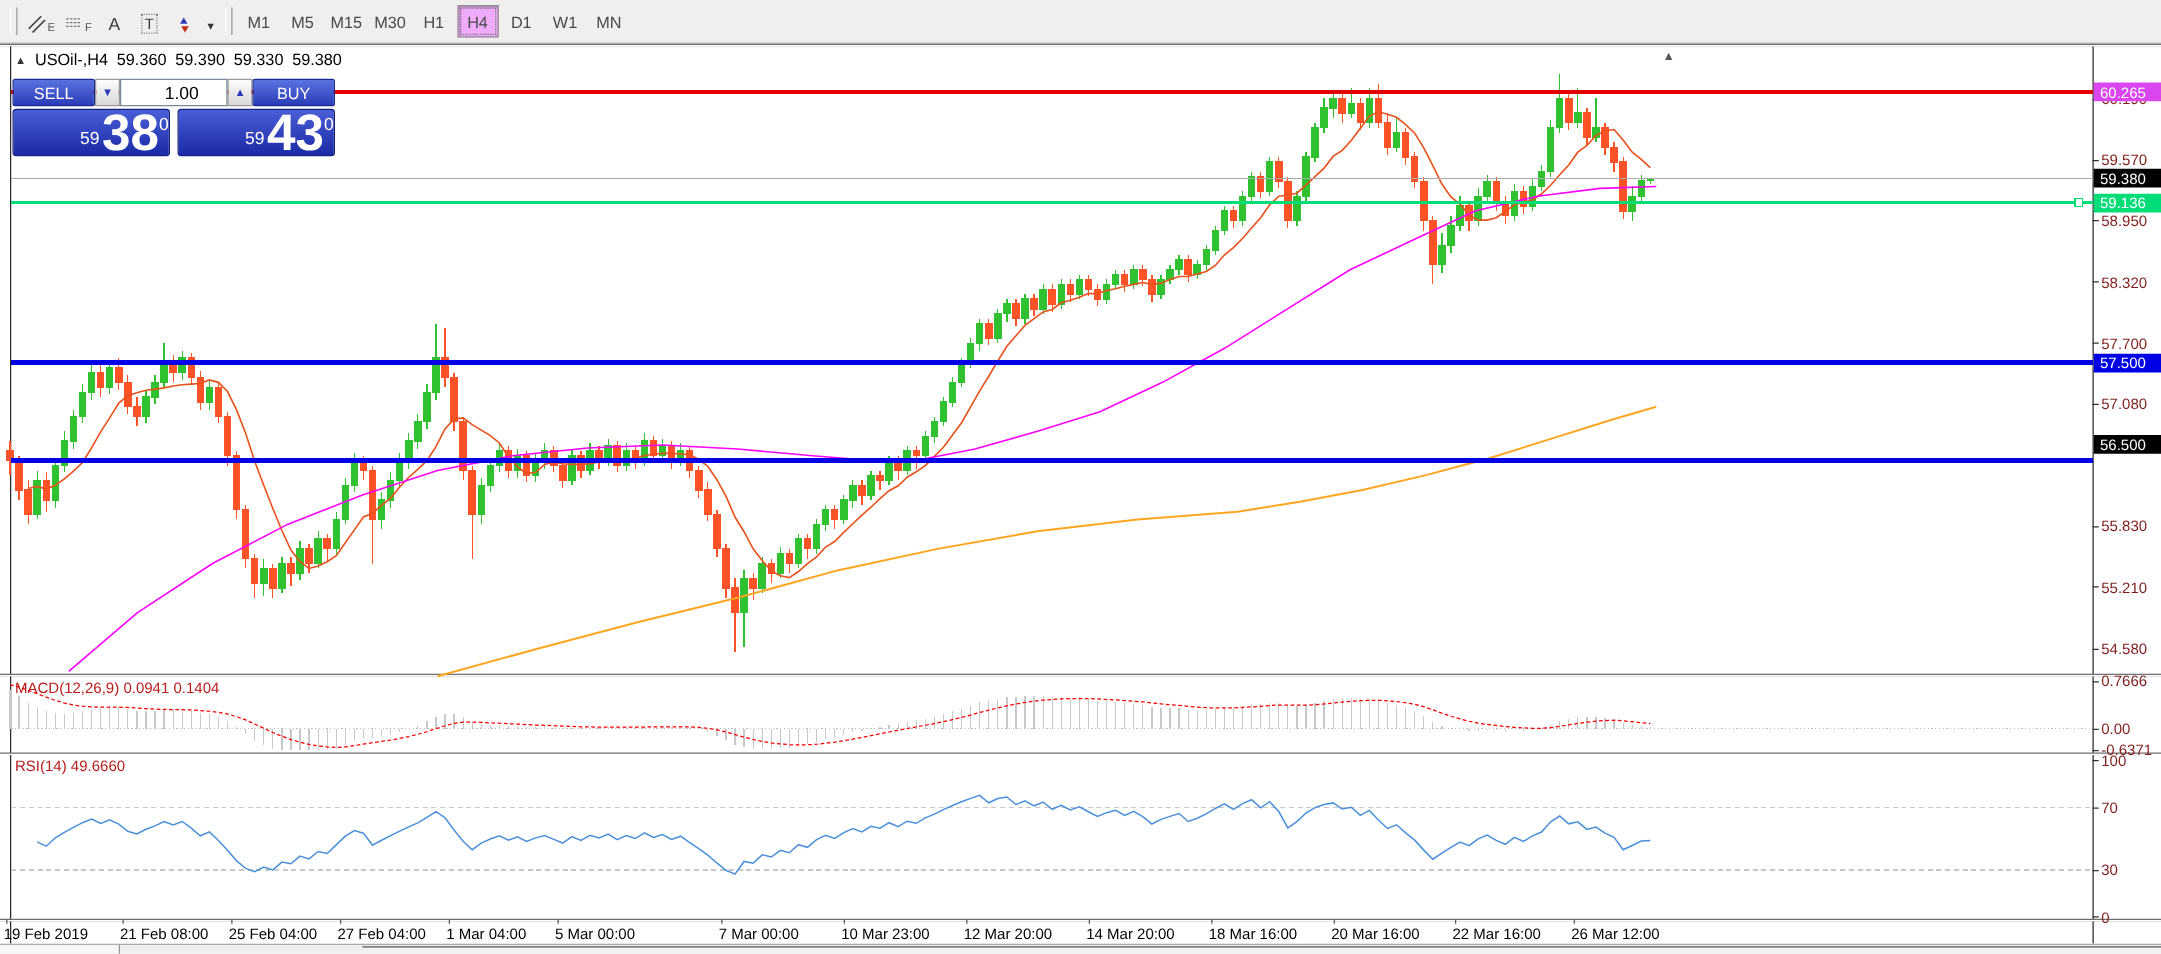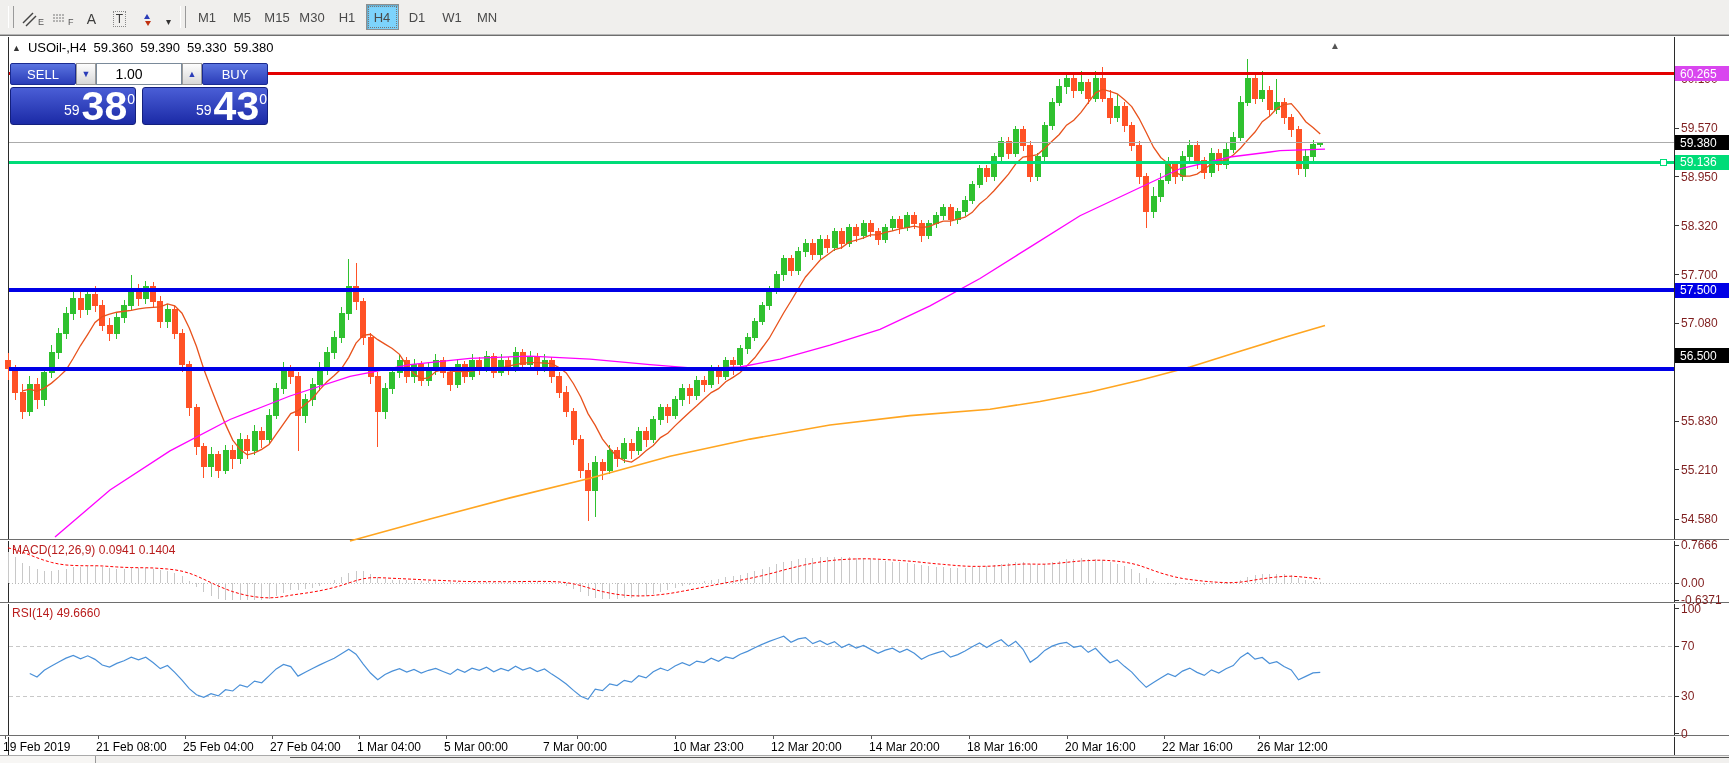--- a/index.html
+++ b/index.html
@@ -9,21 +9,21 @@
   #toolbar{position:absolute;left:0;top:0;width:1729px;height:35px;background:#F0EFED;
     border-bottom:1px solid #B5B5B5;display:flex;align-items:center;padding-left:4px;box-sizing:border-box;}
   .grip{width:4px;height:22px;border-left:1px solid #fff;border-right:1px solid #9a9a9a;margin:0 4px;}
   .tbtn{height:26px;min-width:28px;display:flex;align-items:flex-end;justify-content:center;
     color:#3c3c3c;font-size:14px;border:1px solid transparent;padding:2px 3px;box-sizing:border-box;}
   .tbtn .sub{font-size:9px;color:#555;margin-left:1px;}
   .tbtn .boxT{border:1px dotted #888;padding:0 2px;font-size:12px;line-height:14px;}
   .caretbtn{font-size:10px;color:#333;min-width:14px;}
   .tf{height:24px;min-width:31px;display:flex;align-items:center;justify-content:center;
     color:#4a4a4a;font-size:13px;border:1px solid transparent;margin:0 1px;}
-  .tf.active{background:#7dd3fc;border:1px solid #8f8f8f;box-shadow:inset 1px 1px 2px rgba(0,0,0,.25);
+  .tf.active{background:#f0abfc;border:1px solid #8f8f8f;box-shadow:inset 1px 1px 2px rgba(0,0,0,.25);
     outline:1px dotted #777;outline-offset:-3px;}
   
   .vline{position:absolute;background:#2b2b2b;}
   .divider{position:absolute;left:0;width:1729px;height:1px;background:#6e6e6e;border-bottom:1px solid #fff;}
   #gfx{position:absolute;left:0;top:0;z-index:1;pointer-events:none;}
   #chart-area{position:absolute;left:9px;top:36px;width:1665px;height:503px;z-index:0;}
   
   #chart-title{position:absolute;left:12px;top:40px;z-index:5;font-size:13px;color:#000;
     display:flex;gap:7px;align-items:center;background:rgba(255,255,255,.0);}
   #chart-title .arr{font-size:9px;color:#333;}
@@ -37,21 +37,21 @@
   #annotation{position:absolute;left:1096px;top:420px;z-index:4;font-size:46px;font-weight:bold;
     color:#FF1E00;letter-spacing:1px;white-space:nowrap;}
   
   #tpanel{position:absolute;left:10px;top:63px;width:258px;z-index:6;}
   #tprow1{display:flex;height:22px;}
   .tradebtn{width:66px;height:22px;color:#fff;font-size:13px;display:flex;align-items:center;justify-content:center;
     background:linear-gradient(#5a74e0,#2a3cb8);border:1px solid #1a2a90;border-radius:2px;box-sizing:border-box;}
   .spin{width:20px;height:22px;display:flex;align-items:center;justify-content:center;font-size:9px;color:#2a3cb8;
     background:linear-gradient(#fdfdfd,#d8d8d8);border:1px solid #9a9a9a;box-sizing:border-box;}
   #vol{width:86px;height:22px;border:1px solid #7a8a9a;box-sizing:border-box;font-size:14px;
-    text-align:center;padding-right:22px;font-family:"Liberation Sans",sans-serif;}
+    text-align:right;padding-right:22px;font-family:"Liberation Sans",sans-serif;}
   #tprow2{display:flex;gap:6px;margin-top:2px;}
   .pricebox{width:126px;height:38px;border-radius:3px;background:linear-gradient(#4a5ed6,#1b2aa6);
     border:1px solid #14207e;color:#fff;display:flex;align-items:flex-end;justify-content:flex-end;
     padding-bottom:2px;box-sizing:border-box;}
   .pricebox .small{font-size:14px;margin:0 2px 4px 0;}
   .pricebox .big{font-size:41px;font-weight:bold;line-height:32px;}
   .pricebox .sup{font-size:14px;align-self:flex-start;margin-top:3px;}
   
   #bstrip{position:absolute;left:0;top:755px;width:1729px;height:8px;background:#F1F0EE;
     border-top:1px solid #aaa;z-index:2;box-sizing:border-box;}
@@ -753,21 +753,21 @@
       <div class="dlabel" style="left:96px">21 Feb 08:00</div>
       <div class="dtick" style="left:185px"></div>
       <div class="dlabel" style="left:183px">25 Feb 04:00</div>
       <div class="dtick" style="left:272px"></div>
       <div class="dlabel" style="left:270px">27 Feb 04:00</div>
       <div class="dtick" style="left:359px"></div>
       <div class="dlabel" style="left:357px">1 Mar 04:00</div>
       <div class="dtick" style="left:446px"></div>
       <div class="dlabel" style="left:444px">5 Mar 00:00</div>
       <div class="dtick" style="left:577px"></div>
-      <div class="dlabel" style="left:543px">7 Mar 00:00</div>
+      <div class="dlabel" style="left:575px">7 Mar 00:00</div>
       <div class="dtick" style="left:675px"></div>
       <div class="dlabel" style="left:673px">10 Mar 23:00</div>
       <div class="dtick" style="left:773px"></div>
       <div class="dlabel" style="left:771px">12 Mar 20:00</div>
       <div class="dtick" style="left:871px"></div>
       <div class="dlabel" style="left:869px">14 Mar 20:00</div>
       <div class="dtick" style="left:969px"></div>
       <div class="dlabel" style="left:967px">18 Mar 16:00</div>
       <div class="dtick" style="left:1067px"></div>
       <div class="dlabel" style="left:1065px">20 Mar 16:00</div>

